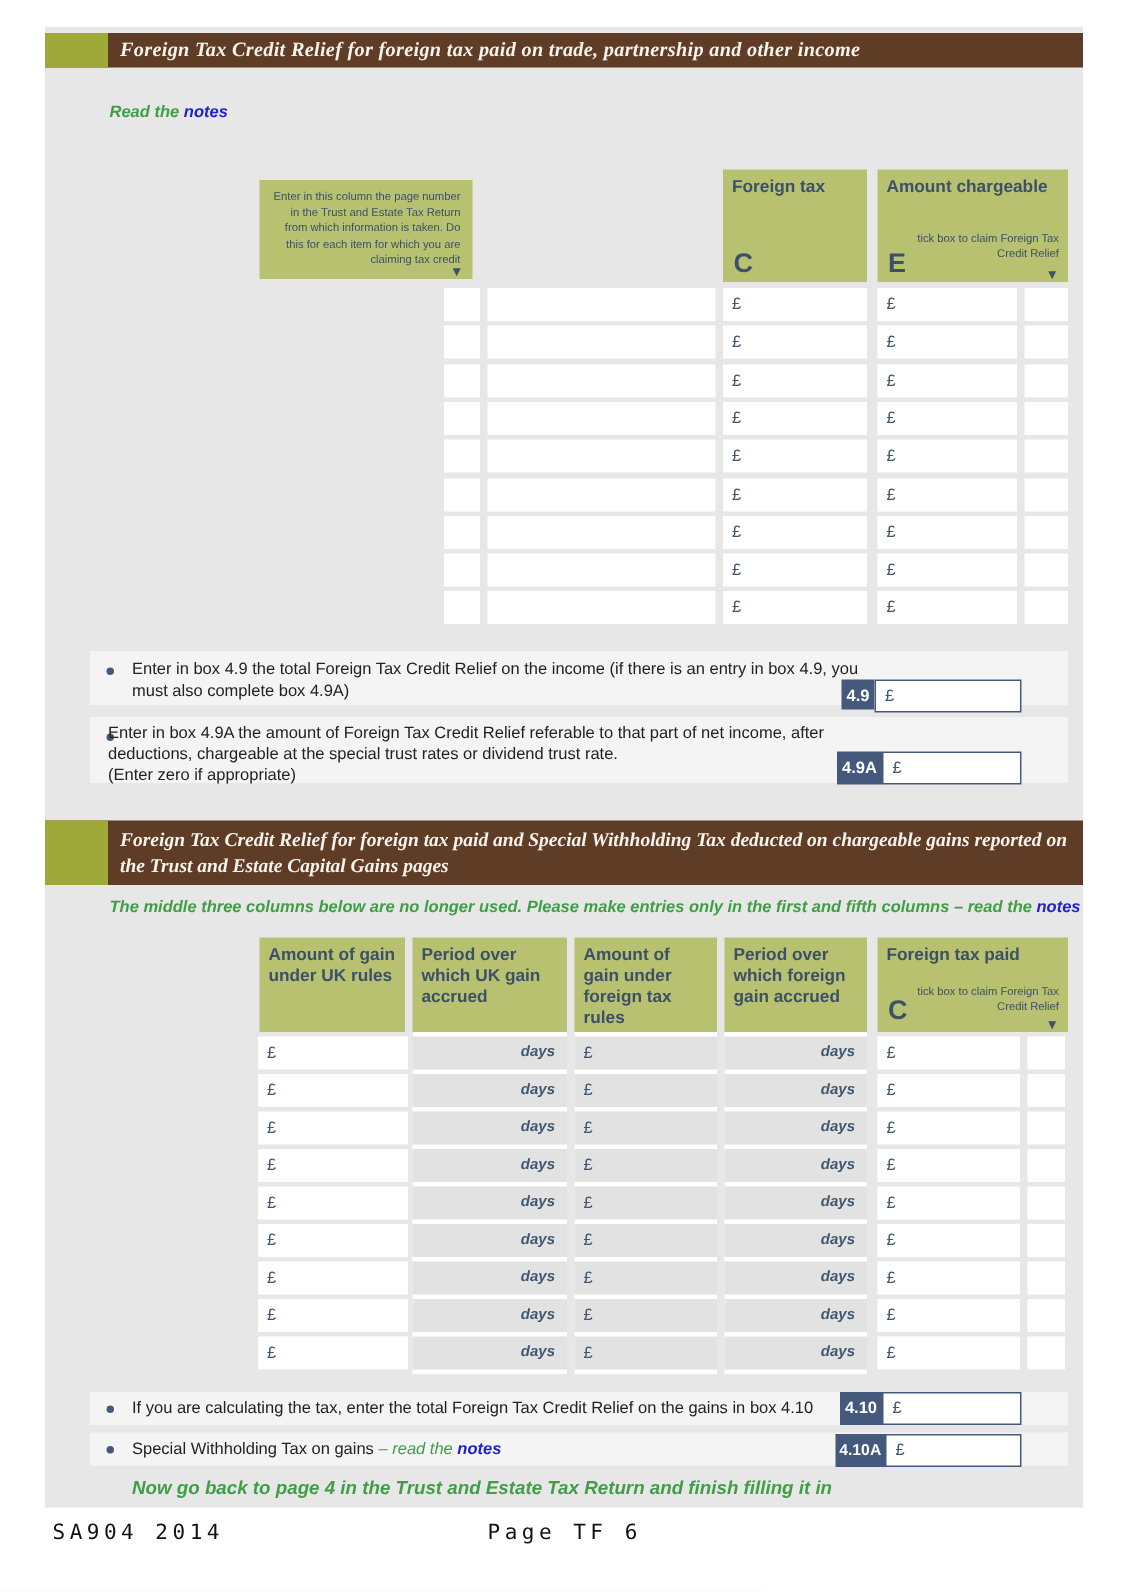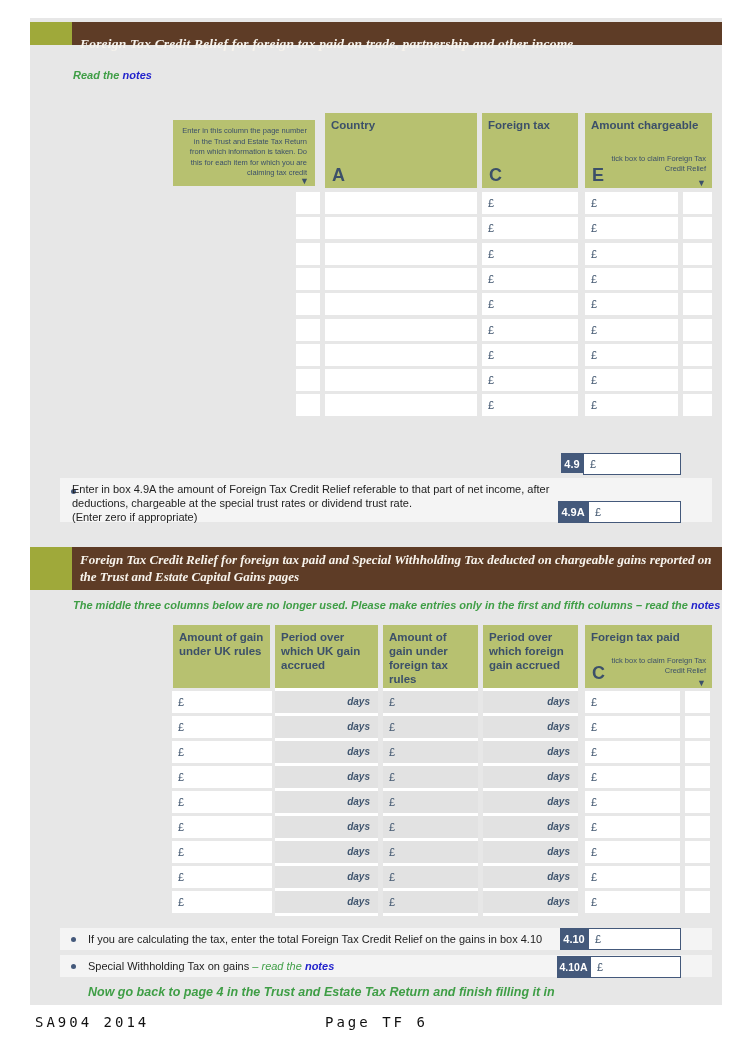--- a/index.html
+++ b/index.html
@@ -4,21 +4,21 @@
 <style>
   *{margin:0;padding:0;box-sizing:border-box}
   html,body{background:#fff}
   body{font-family:"Liberation Sans",sans-serif}
   .page{position:relative;width:750px;height:1061px;background:#fff;overflow:hidden}
   .abs{position:absolute}
   .content-bg{position:absolute;left:30px;top:18px;width:692px;height:987px;background:#e7e7e7}
   .bar{position:absolute;left:30px;width:692px;background:#5e3c26;color:#f7f3ec;
        font-family:"Liberation Serif",serif;font-style:italic;font-weight:bold}
   .accent{position:absolute;left:0;top:0;width:42px;height:100%;background:#9fa93a}
-  .bar-text{margin-left:50px;padding-top:14px;font-size:13.5px;letter-spacing:.2px}
+  .bar-text{margin-left:50px;padding-top:3px;font-size:13.5px;letter-spacing:.2px}
   .bar-text2{margin-left:50px;padding-top:4px;font-size:13px;line-height:17px;width:645px}
   .olive{background:#b7c170;color:#3c5069}
   .hdr-label{font-size:11.5px;font-weight:bold;color:#3c5069;padding:5px 6px;line-height:14px}
   .letter{position:absolute;left:7px;bottom:2px;font-size:18px;font-weight:bold;color:#3c5069}
   .ticknote{position:absolute;right:6px;bottom:15px;font-size:7.5px;line-height:9.5px;text-align:right;color:#3c5069;width:115px}
   .arrow{position:absolute;right:6px;bottom:0;font-size:9px;color:#3c5069}
   .instr{font-size:7.5px;line-height:10.5px;text-align:right;padding:6px 8px;color:#3c5069}
   .white-cell{background:#fff}
   .gray-cell{background:#e2e2e2}
   .underlay{background:#fff}
@@ -48,35 +48,35 @@
 
   <div class="note-line" style="left:73px;top:69px">
     <span class="greenb">Read the</span>
     <a href="#" class="link">notes</a>
   </div>
 
   <div class="abs olive" style="left:173px;top:120px;width:142px;height:66px">
     <div class="instr">Enter in this column the page number in the Trust and Estate Tax Return from which information is taken. Do this for each item for which you are claiming tax credit</div>
     <div class="arrow">▼</div>
   </div>
-  <div class="abs olive" style="left:325px;top:113px;width:152px;height:75px">
-    <div class="hdr-label">Country</div>
-    <div class="letter">A</div>
-  </div>
   <div class="abs olive" style="left:482px;top:113px;width:96px;height:75px">
     <div class="hdr-label">Foreign tax</div>
     <div class="letter">C</div>
   </div>
   <div class="abs olive" style="left:585px;top:113px;width:127px;height:75px">
     <div class="hdr-label">Amount chargeable</div>
     <div class="ticknote">tick box to claim Foreign Tax Credit Relief</div>
     <div class="letter">E</div>
     <div class="arrow">▼</div>
   </div>
 
+  <div class="band" style="left:60px;top:434px;width:652px;height:36px">
+    <div class="dot" style="left:11px;top:11px"></div>
+    <div class="btxt" style="left:28px;top:5px;width:490px">Enter in box 4.9 the total Foreign Tax Credit Relief on the income (if there is an entry in box 4.9, you must also complete box 4.9A)</div>
+  </div>
   <div class="nlabel" style="left:561px;top:453px;width:22px;height:20px">4.9</div>
   <div class="ibox" style="left:583px;top:453px;width:98px;height:22px">£</div>
 
   <div class="band" style="left:60px;top:478px;width:652px;height:44px">
     <div class="dot" style="left:11px;top:11px"></div>
     <div class="btxt" style="left:12px;top:4px;width:500px;line-height:14px"><span>Enter in box 4.9A the amount of Foreign Tax Credit Relief referable to that part of net income, after deductions, chargeable at the special trust rates or dividend trust rate.</span><br><span>(Enter zero if appropriate)</span></div>
   </div>
   <div class="nlabel" style="left:558px;top:501px;width:30px;height:22px">4.9A</div>
   <div class="ibox" style="left:588px;top:501px;width:93px;height:22px">£</div>
 

